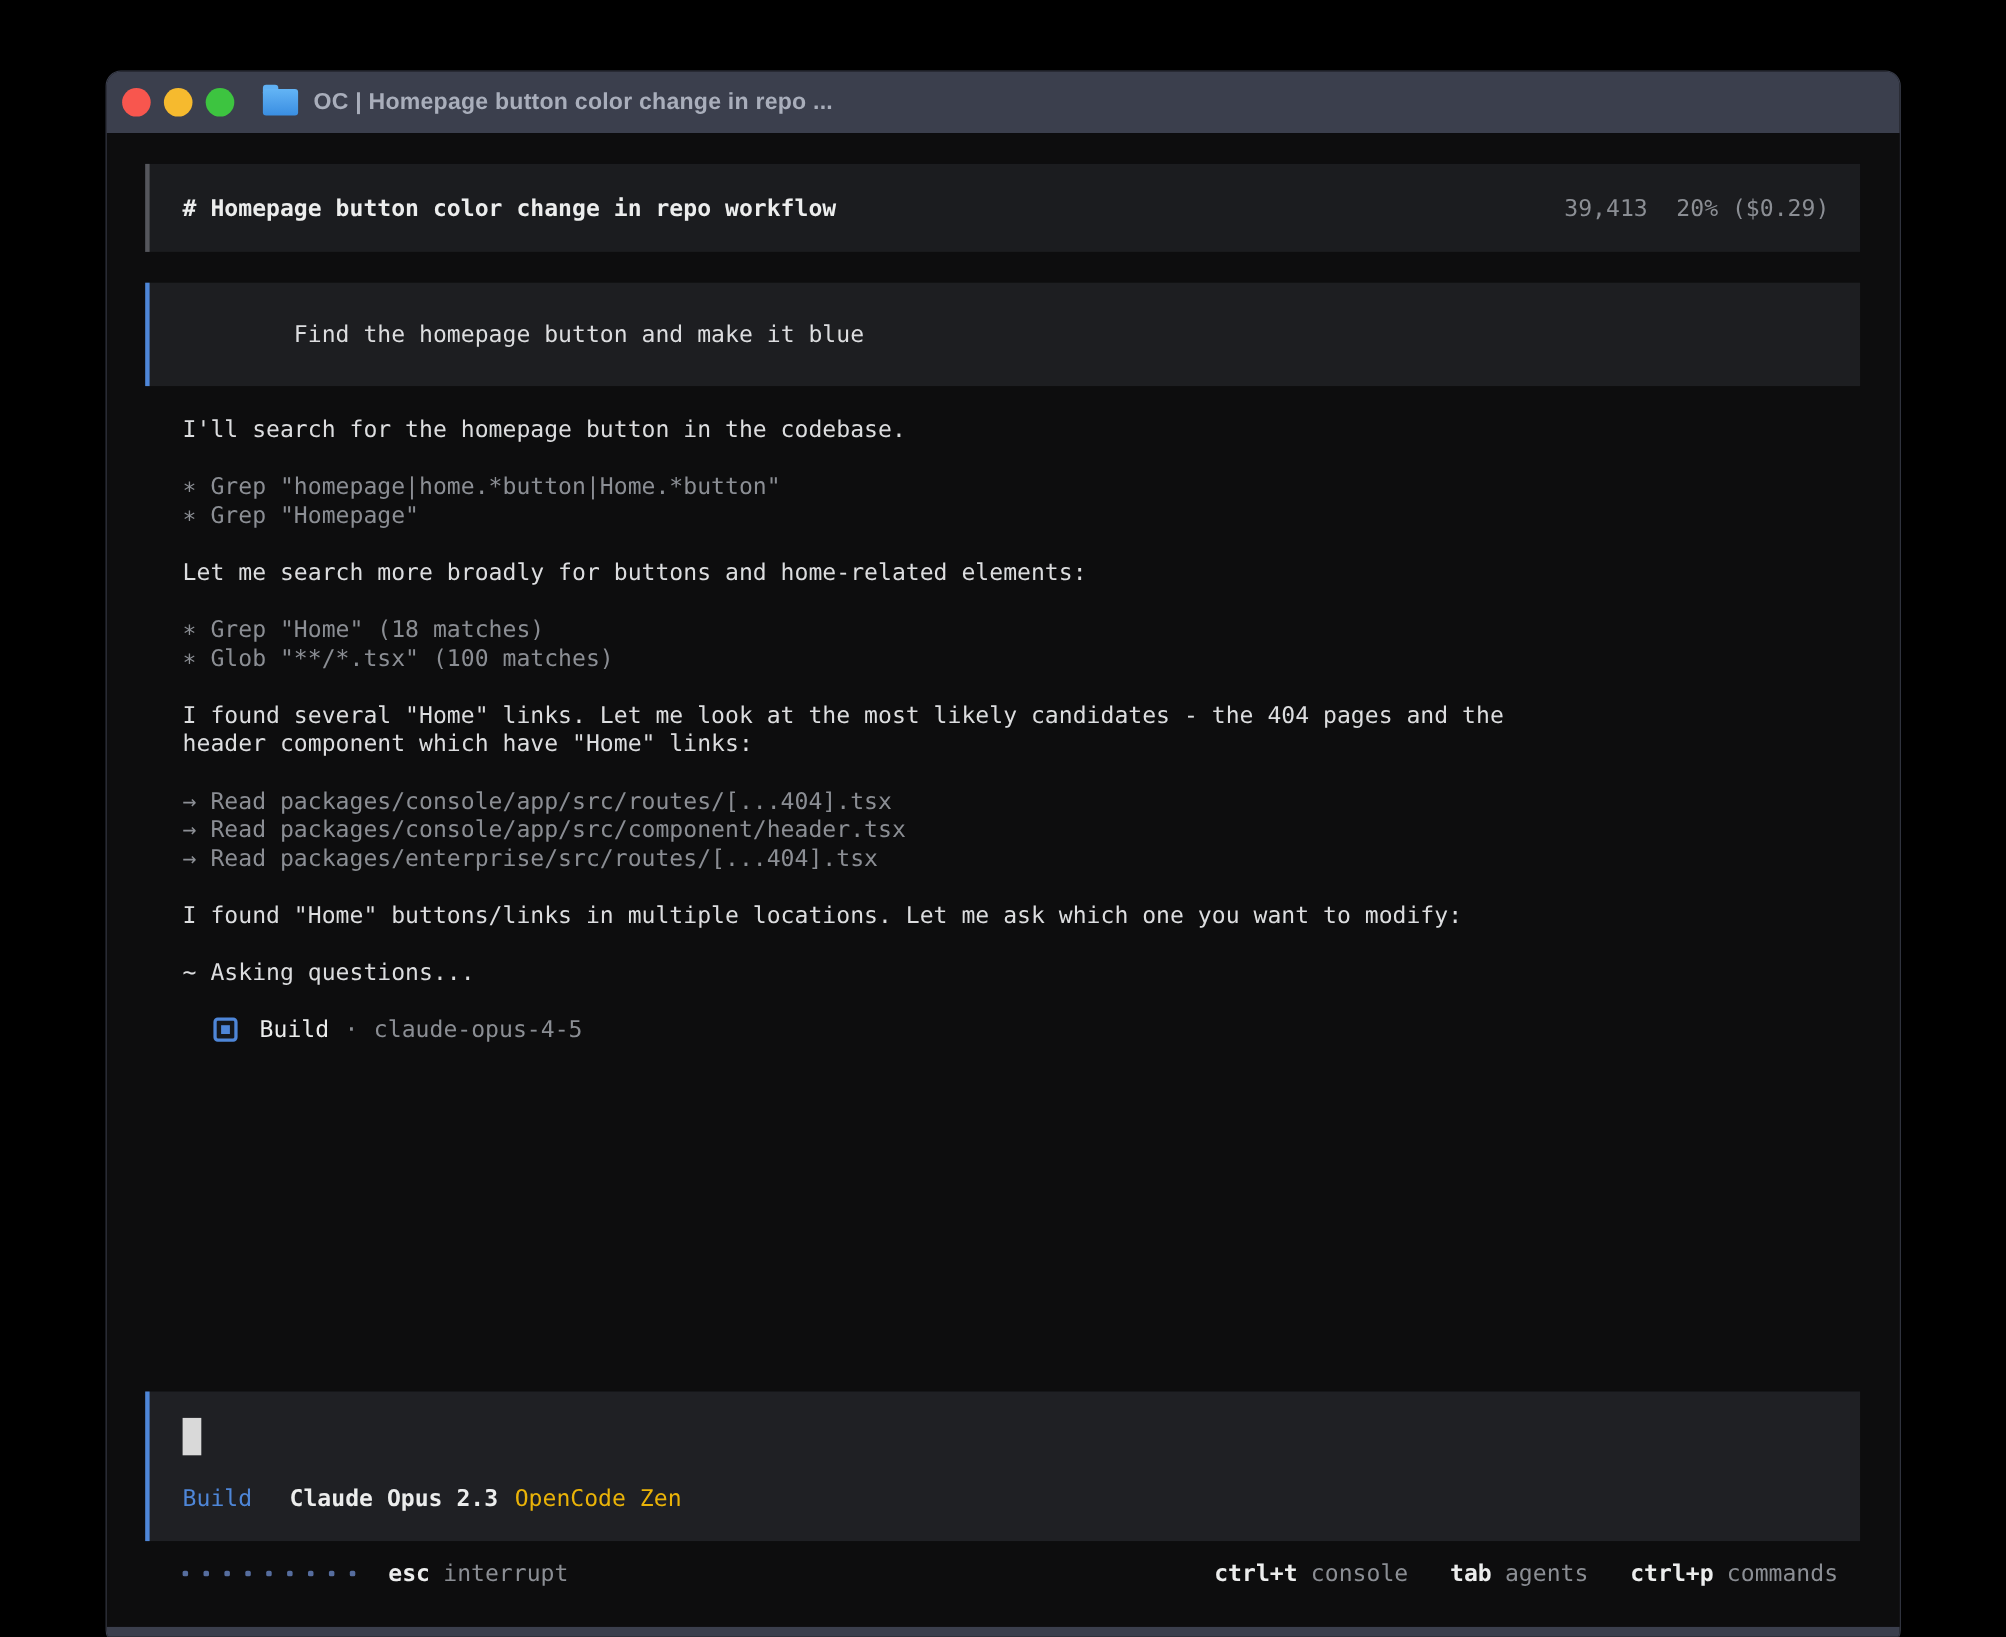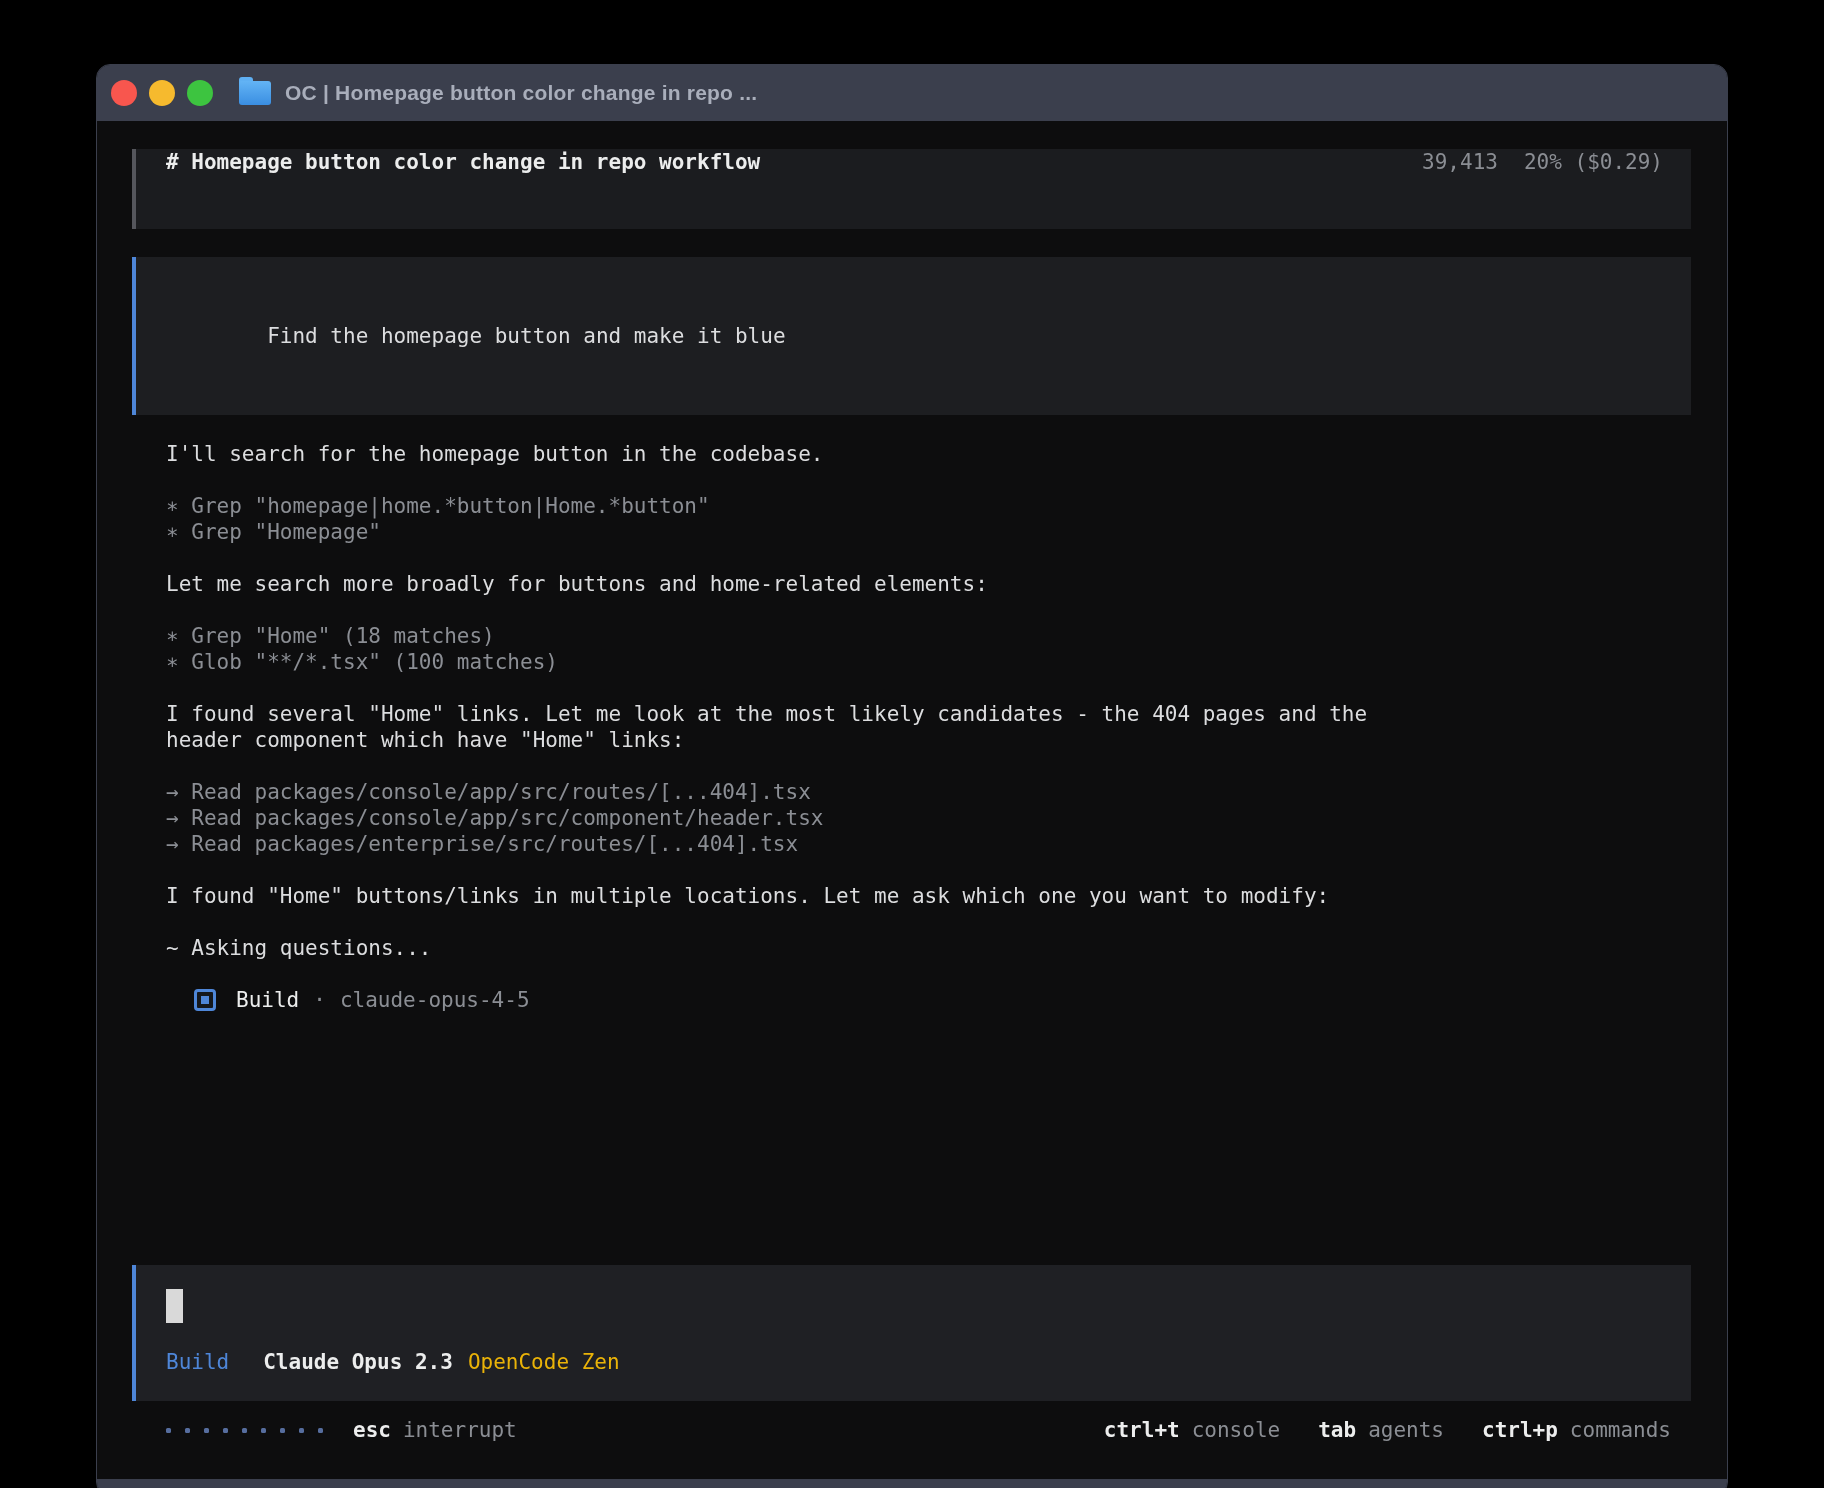--- a/index.html
+++ b/index.html
@@ -49,29 +49,29 @@
     letter-spacing:.2px;
   }
   
   .content {
     flex:1; display:flex; flex-direction:column;
     padding:0 36px 34px 35px; background:var(--bg-term);
   }
   .session-header {
     margin-top:28px; height:80px; background:var(--bg-block);
     border-left:4px solid var(--border-gray);
-    display:flex; justify-content:space-between;
+    display:flex; align-items:center; justify-content:space-between;
     padding:0 28px 0 30px;
   }
   .session-title { font-weight:bold; color:#eceded; white-space:pre; }
   .session-stats { color:var(--dim); display:flex; gap:26px; white-space:pre; }
   .user-block {
     margin-top:28px; background:#1d1e21;
     border-left:4px solid var(--accent);
-    padding:40px 30px; white-space:pre;
+    padding:8px 30px; white-space:pre;
   }
   .conversation {
     margin-top:26px; margin-left:34px;
     display:flex; flex-direction:column; gap:26px;
   }
   .line { white-space:pre; color:var(--text); }
   .block.tool .line { color:var(--dim); }
   .agent-row {
     margin-top:26px; margin-left:62px;
     display:flex; align-items:center;

